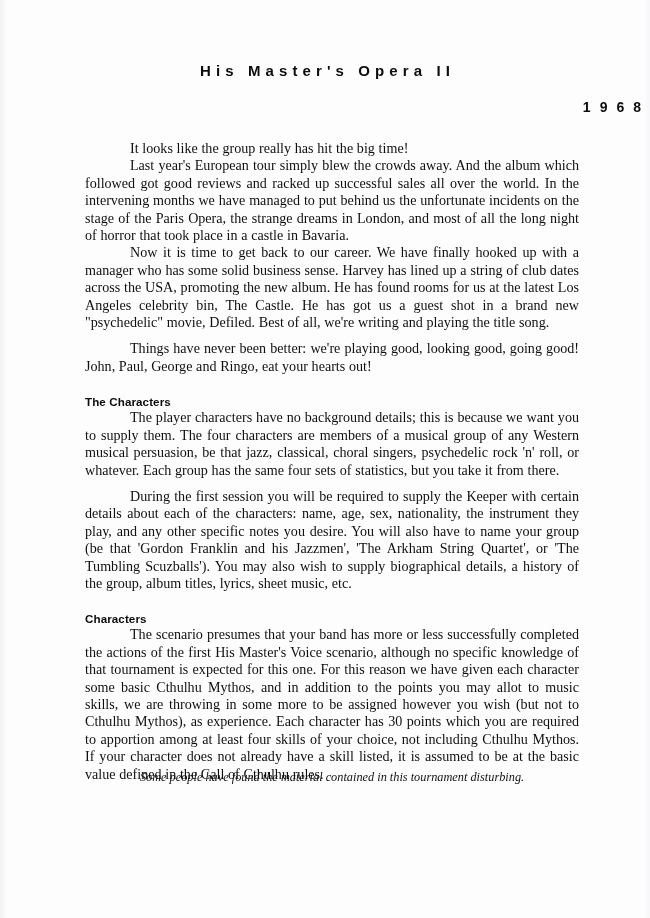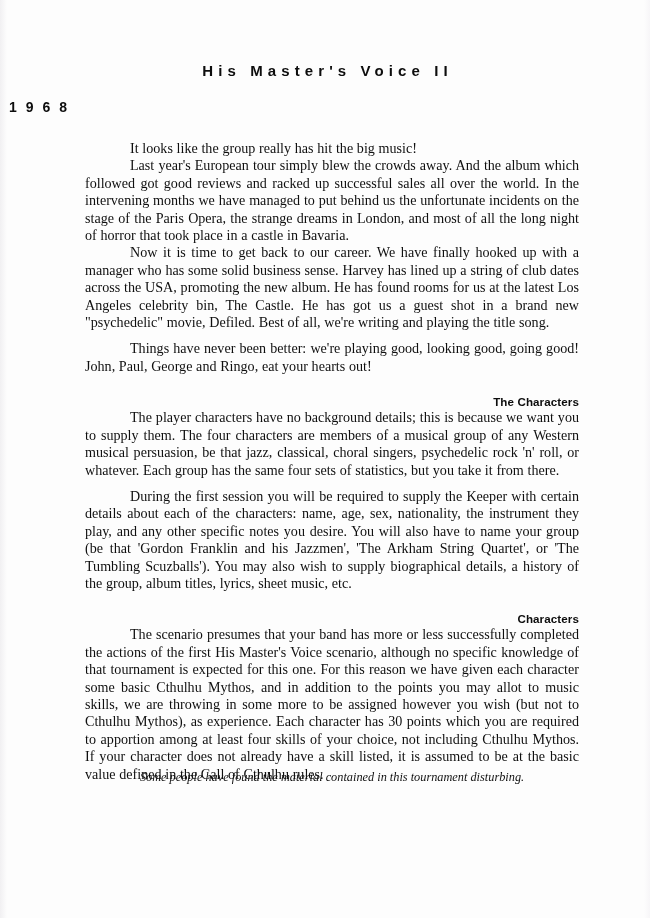--- a/index.html
+++ b/index.html
@@ -51,21 +51,21 @@
     font-size: 15px;
     letter-spacing: 5.1px;
     text-indent: 5.1px;
     color: #0d0d0d;
   }
   .doc-year {
     position: absolute;
     left: 0;
     top: 99px;
     width: 650px;
-    text-align: left;
+    text-align: right;
     font-family: "Liberation Sans", "DejaVu Sans", sans-serif;
     font-weight: bold;
     font-size: 14px;
     letter-spacing: 9px;
     text-indent: 9px;
     color: #0d0d0d;
   }
 
   
   .body-col {
@@ -88,21 +88,20 @@
   p.para.gap-tight { margin-top: 9px; }
 
   h2.section-heading {
     margin: 0;
     font-family: "Liberation Sans", "DejaVu Sans", sans-serif;
     font-weight: bold;
     font-size: 11.6px;
     line-height: 15px;
     color: #0d0d0d;
     letter-spacing: 0.1px;
-    text-align: right;
   }
   h2.section-heading.gap-before { margin-top: 19px; }
 
   b.bold-title { font-weight: normal; }
 
   
   .footer-note {
     position: absolute;
     left: 85px;
     top: 770px;
@@ -116,27 +115,27 @@
   .footer-note div { white-space: nowrap; }
 </style>
 </head>
 <body>
 
 <div class="scan-edge-left"></div>
 <div class="scan-edge-right"></div>
 
 <div class="page">
 
-  <div class="doc-title">His Master's Voice II</div>
+  <div class="doc-title">His Master's Opera II</div>
 
   <div class="doc-year">1968</div>
 
   <div class="body-col">
 
-    <p class="para">It looks like the group really has hit the big music!</p>
+    <p class="para">It looks like the group really has hit the big time!</p>
 
     <p class="para gap-sm">Last year's European tour simply blew the crowds away.  And the album which followed got good reviews and racked up successful sales all over the world. In the intervening months we have managed to put behind us the unfortunate incidents on the stage of the Paris Opera, the strange dreams in London, and most of all the long night of horror that took place in a castle in Bavaria.</p>
 
     <p class="para"><span>Now it is time to get back to our career.  We have finally hooked up with a manager who has some solid business sense.  Harvey has lined up a string of club dates across the USA, promoting the new album.  He has found rooms for us at the latest Los Angeles celebrity bin, The Castle.  He has got us a guest shot in a brand new "psychedelic" movie, </span><b class="bold-title">Defiled</b><span>.  Best of all, we're writing and playing the title song.</span></p>
 
     <p class="para gap-tight">Things have never been better: we're playing good, looking good, going good! John, Paul, George and Ringo, eat your hearts out!</p>
 
     <h2 class="section-heading gap-before">The Characters</h2>
 
     <p class="para">The player characters have no background details; this is because we want you to supply them.  The four characters are members of a musical group of any Western musical persuasion, be that jazz, classical, choral singers, psychedelic rock 'n' roll, or whatever.  Each group has the same four sets of statistics, but you take it from there.</p>

